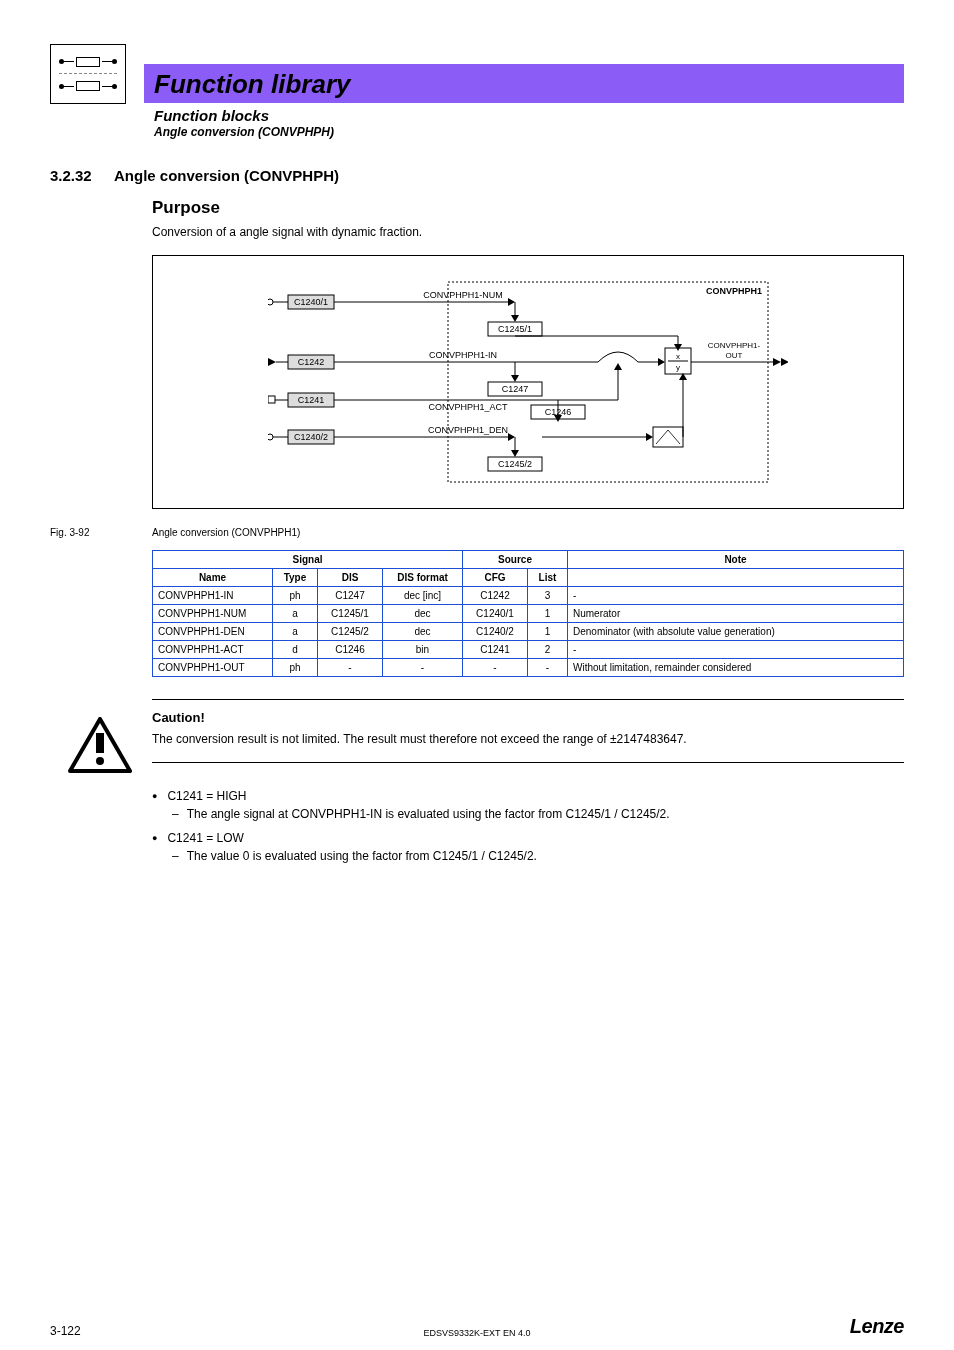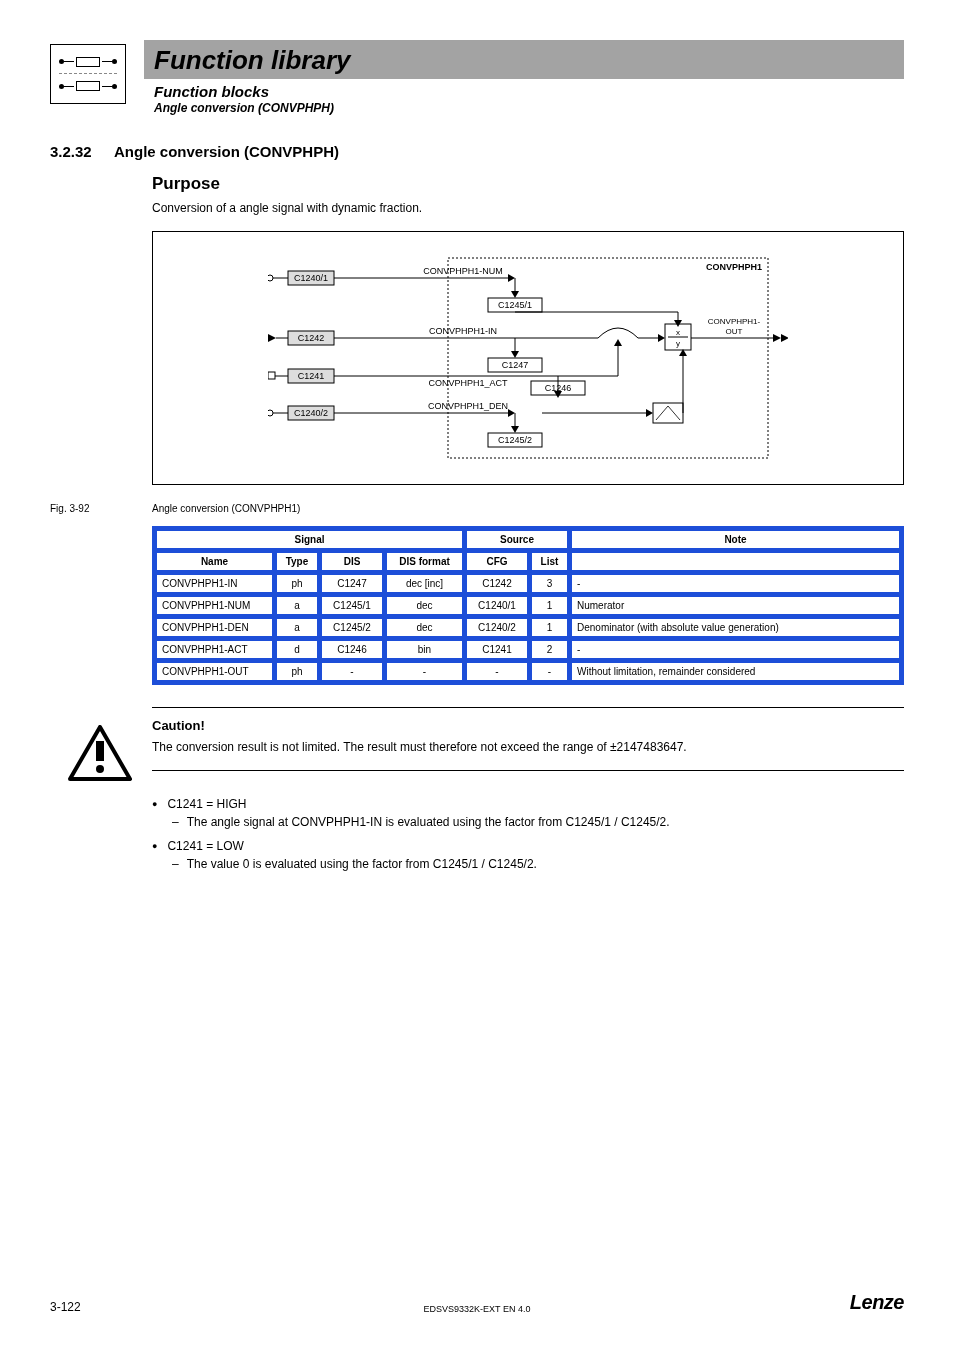--- a/index.html
+++ b/index.html
@@ -11,42 +11,42 @@
     width: 76px; height: 60px; border: 1px solid #000; display: flex; flex-direction: column;
     justify-content: space-around; padding: 10px 8px; flex-shrink: 0; margin-top: 4px;
   }
   .icon-row { display: flex; align-items: center; justify-content: space-between; }
   .dot { width: 5px; height: 5px; background: #000; border-radius: 50%; }
   .line { height: 1px; background: #000; flex-grow: 1; }
   .rect { width: 24px; height: 10px; border: 1px solid #000; margin: 0 2px; }
   .dashed-sep { border-top: 1px dashed #888; margin: 3px 0; }
 
   .title-block { flex-grow: 1; }
-  .grey-bar { background: #a3a3a3; padding: 5px 3px 3px 10px; }
+  .grey-bar { background: #8b5cf6; padding: 5px 3px 3px 10px; margin-top: 24px; }
   .main-title { font-size: 26px; font-style: italic; font-weight: bold; }
   .sub1 { font-size: 15px; font-style: italic; font-weight: bold; margin: 4px 0 0 10px; }
   .sub2 { font-size: 12px; font-style: italic; font-weight: bold; margin: 1px 0 0 10px; }
 
   .section-row { display: flex; margin-bottom: 14px; }
   .sec-num { font-size: 15px; font-weight: bold; width: 64px; flex-shrink: 0; }
   .sec-title { font-size: 15px; font-weight: bold; }
 
   .content { margin-left: 102px; }
 
   .h-purpose { font-size: 17px; font-weight: bold; margin-bottom: 6px; }
   .p-body { font-size: 12px; margin-bottom: 14px; line-height: 1.4; }
 
   .diagram-outer { border: 1px solid #000; padding: 16px 20px; margin-bottom: 18px; background: #fff; }
   .diagram-svg { display: block; margin: 0 auto; }
 
   .fig-row { display: flex; gap: 24px; font-size: 10px; margin-bottom: 12px; margin-left: -102px; }
   .fig-label { width: 78px; }
 
   table.sig { width: 100%; border-collapse: collapse; font-size: 10px; margin-bottom: 16px; }
-  table.sig th, table.sig td { border: 5px solid #1d4ed8; padding: 3px 5px; }
+  table.sig th, table.sig td { border: 1px solid #1d4ed8; padding: 3px 5px; }
   table.sig th { font-weight: bold; text-align: center; }
   table.sig td { text-align: center; }
   table.sig td.l { text-align: left; }
   table.sig td.name { text-align: left; }
 
   .h-func { font-size: 12px; font-weight: bold; margin-bottom: 10px; }
 
   .caution-block { display: flex; gap: 20px; margin-left: -84px; margin-bottom: 6px; align-items: flex-end; }
   .caution-icon { width: 64px; height: 56px; flex-shrink: 0; }
   .caution-text { flex-grow: 1; }
@@ -54,21 +54,21 @@
   .caution-title { font-size: 13px; font-weight: bold; margin-bottom: 6px; }
   .caution-body { font-size: 12px; line-height: 1.4; }
 
   ul.bullets { list-style: none; margin-top: 16px; }
   ul.bullets > li { font-size: 12px; margin-bottom: 10px; }
   ul.bullets > li::before { content: "●"; font-size: 9px; margin-right: 10px; position: relative; top: -1px; }
   ul.sub { list-style: none; margin-left: 20px; margin-top: 4px; }
   ul.sub > li { font-size: 12px; margin-bottom: 4px; }
   ul.sub > li::before { content: "–"; margin-right: 8px; }
 
-  .footer { position: absolute; bottom: 36px; left: 50px; right: 50px; display: flex; justify-content: space-between; align-items: flex-end; font-size: 12px; margin-top: 14px; }
+  .footer { position: absolute; bottom: 12px; left: 50px; right: 50px; display: flex; justify-content: space-between; align-items: flex-end; font-size: 12px; margin-top: 14px; }
   .footer .center { position: absolute; left: 50%; transform: translateX(-50%); font-size: 9px; }
   .footer .logo { font-size: 20px; font-weight: bold; font-style: italic; letter-spacing: -0.5px; }
 </style>
 </head>
 <body>
 
 <div class="top-area">
   <div class="icon-box">
     <div class="icon-row">
         <span class="dot"></span>

